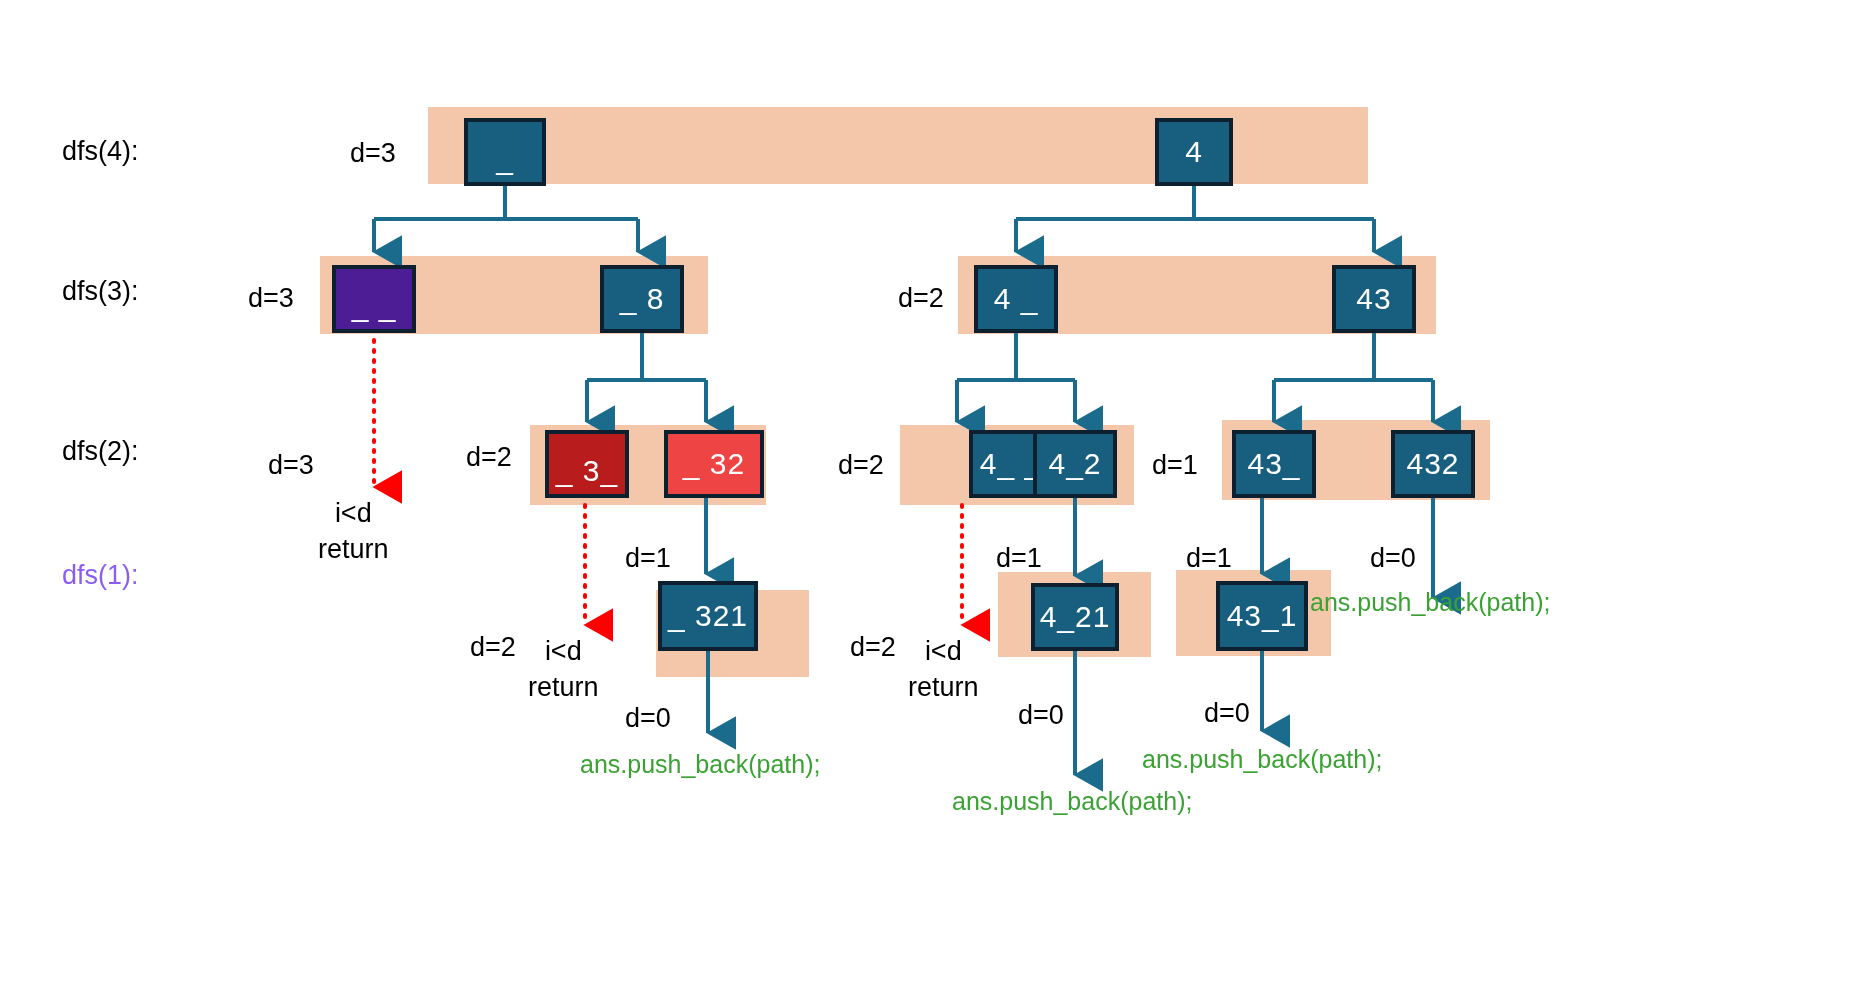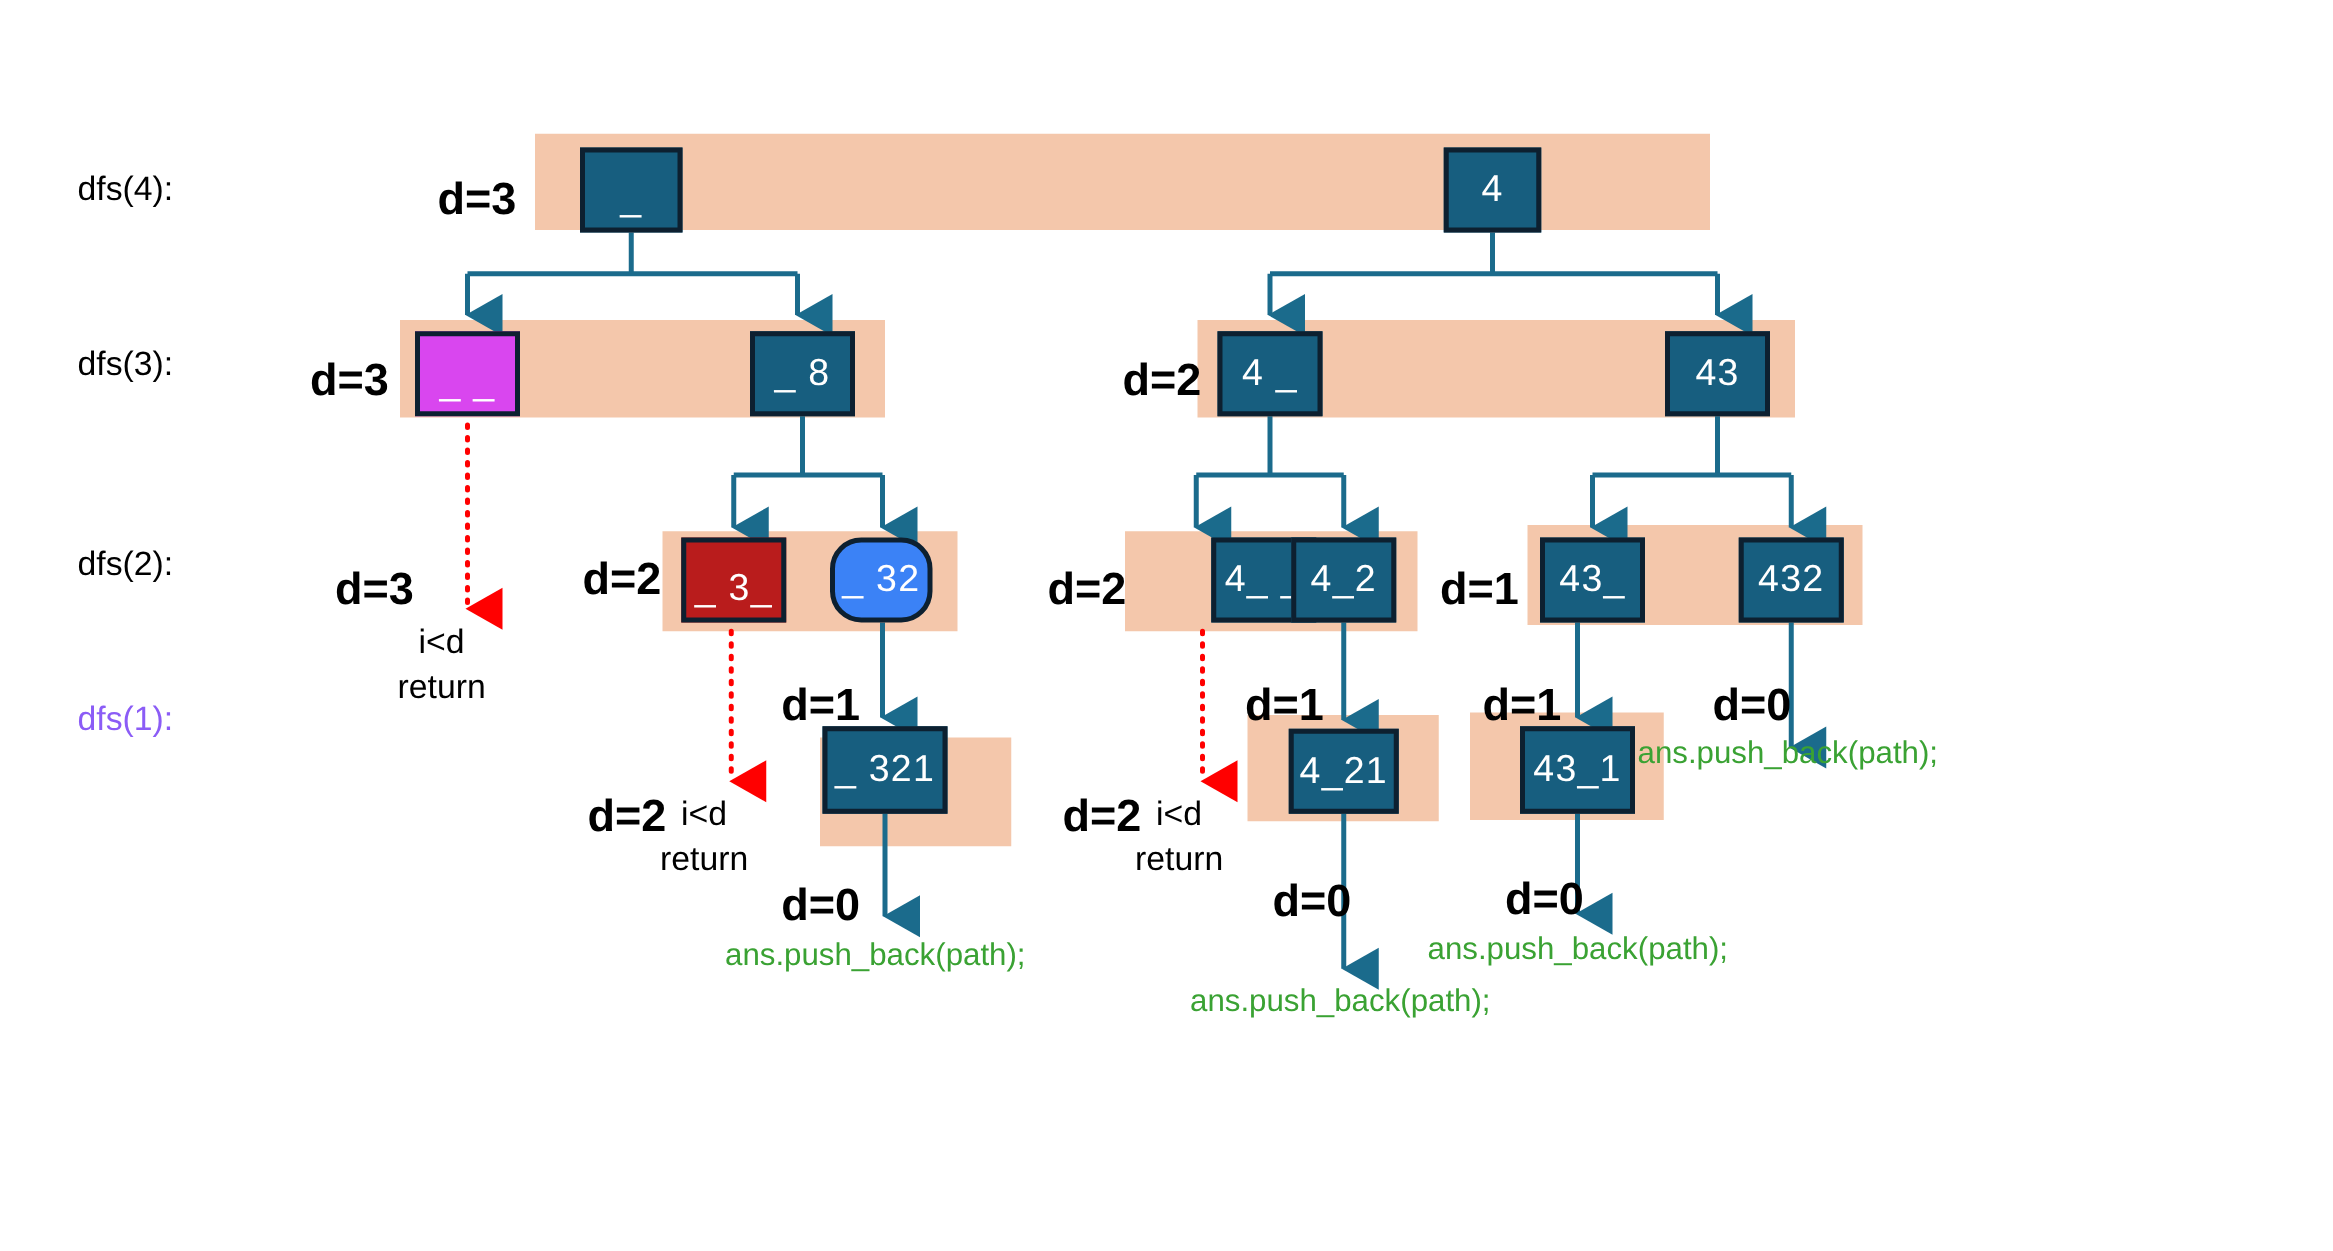--- a/index.html
+++ b/index.html
@@ -17,21 +17,21 @@
 
   .title{
     font-size:30px;color:#000;white-space:nowrap;
   }
 
   .rowlabel{
     font-size:27px;color:#000;white-space:nowrap;
   }
 
   .dlabel{
-    font-size:36px;color:#000;white-space:nowrap;font-weight:bold;
+    font-size:27px;color:#000;white-space:nowrap;
   }
 
   .band{
     background:#f4c7ab;
   }
 
   .node{
     background:#175e7f;
     border:4px solid #0d2030;
     color:#ffffff;
@@ -136,26 +136,26 @@
 
   <div id="rowlabels-layer">
       <div class="abs rowlabel" style="left: 62px; top: 136px; color: rgb(0, 0, 0);">dfs(4):</div>
       <div class="abs rowlabel" style="left: 62px; top: 276px; color: rgb(0, 0, 0);">dfs(3):</div>
       <div class="abs rowlabel" style="left: 62px; top: 436px; color: rgb(0, 0, 0);">dfs(2):</div>
       <div class="abs rowlabel" style="left: 62px; top: 560px; color: #8b5cf6;">dfs(1):</div>
     </div>
   <div id="nodes-layer">
       <div class="abs node" style="left: 464px; top: 118px; width: 82px; height: 68px; background: rgb(23, 94, 127); border-color: rgb(13, 32, 48);">_</div>
       <div class="abs node mid" style="left: 1155px; top: 118px; width: 78px; height: 68px; background: rgb(23, 94, 127); border-color: rgb(13, 32, 48);">4</div>
-      <div class="abs node" style="left: 332px; top: 265px; width: 84px; height: 68px; background: #d946ef; border-color: rgb(13, 32, 48);">_ _</div>
+      <div class="abs node" style="left: 332px; top: 265px; width: 84px; height: 68px; background: #4c1d95; border-color: rgb(13, 32, 48);">_ _</div>
       <div class="abs node mid" style="left: 600px; top: 265px; width: 84px; height: 68px; background: rgb(23, 94, 127); border-color: rgb(13, 32, 48);">_ 8</div>
       <div class="abs node mid" style="left: 974px; top: 265px; width: 84px; height: 68px; background: rgb(23, 94, 127); border-color: rgb(13, 32, 48);">4 _</div>
       <div class="abs node mid" style="left: 1332px; top: 265px; width: 84px; height: 68px; background: rgb(23, 94, 127); border-color: rgb(13, 32, 48);">43</div>
       <div class="abs node" style="left: 545px; top: 430px; width: 84px; height: 68px; background: #b91c1c; border-color: rgb(13, 32, 48);">_ 3_</div>
-      <div class="abs node mid" style="left: 664px; top: 430px; width: 82px; height: 68px; background: #3b82f6; border-color: rgb(13, 32, 48); border-radius: 25px;">_ 32</div>
+      <div class="abs node mid" style="left: 664px; top: 430px; width: 100px; height: 68px; background: #ef4444; border-color: rgb(13, 32, 48);">_ 32</div>
       <div class="abs node mid" style="left: 969px; top: 430px; width: 84px; height: 68px; background: rgb(23, 94, 127); border-color: rgb(13, 32, 48);">4_ _</div>
       <div class="abs node mid" style="left: 1033px; top: 430px; width: 84px; height: 68px; background: rgb(23, 94, 127); border-color: rgb(13, 32, 48);">4_2</div>
       <div class="abs node mid" style="left: 1232px; top: 430px; width: 84px; height: 68px; background: rgb(23, 94, 127); border-color: rgb(13, 32, 48);">43_</div>
       <div class="abs node mid" style="left: 1391px; top: 430px; width: 84px; height: 68px; background: rgb(23, 94, 127); border-color: rgb(13, 32, 48);">432</div>
       <div class="abs node mid" style="left: 658px; top: 581px; width: 100px; height: 70px; background: rgb(23, 94, 127); border-color: rgb(13, 32, 48);">_ 321</div>
       <div class="abs node mid" style="left: 1031px; top: 583px; width: 88px; height: 68px; background: rgb(23, 94, 127); border-color: rgb(13, 32, 48);">4_21</div>
       <div class="abs node mid" style="left: 1216px; top: 581px; width: 92px; height: 70px; background: rgb(23, 94, 127); border-color: rgb(13, 32, 48);">43_1</div>
     </div>
   <div id="dlabels-layer">
       <div class="abs dlabel" style="left: 350px; top: 138px; color: rgb(0, 0, 0);">d=3</div>

